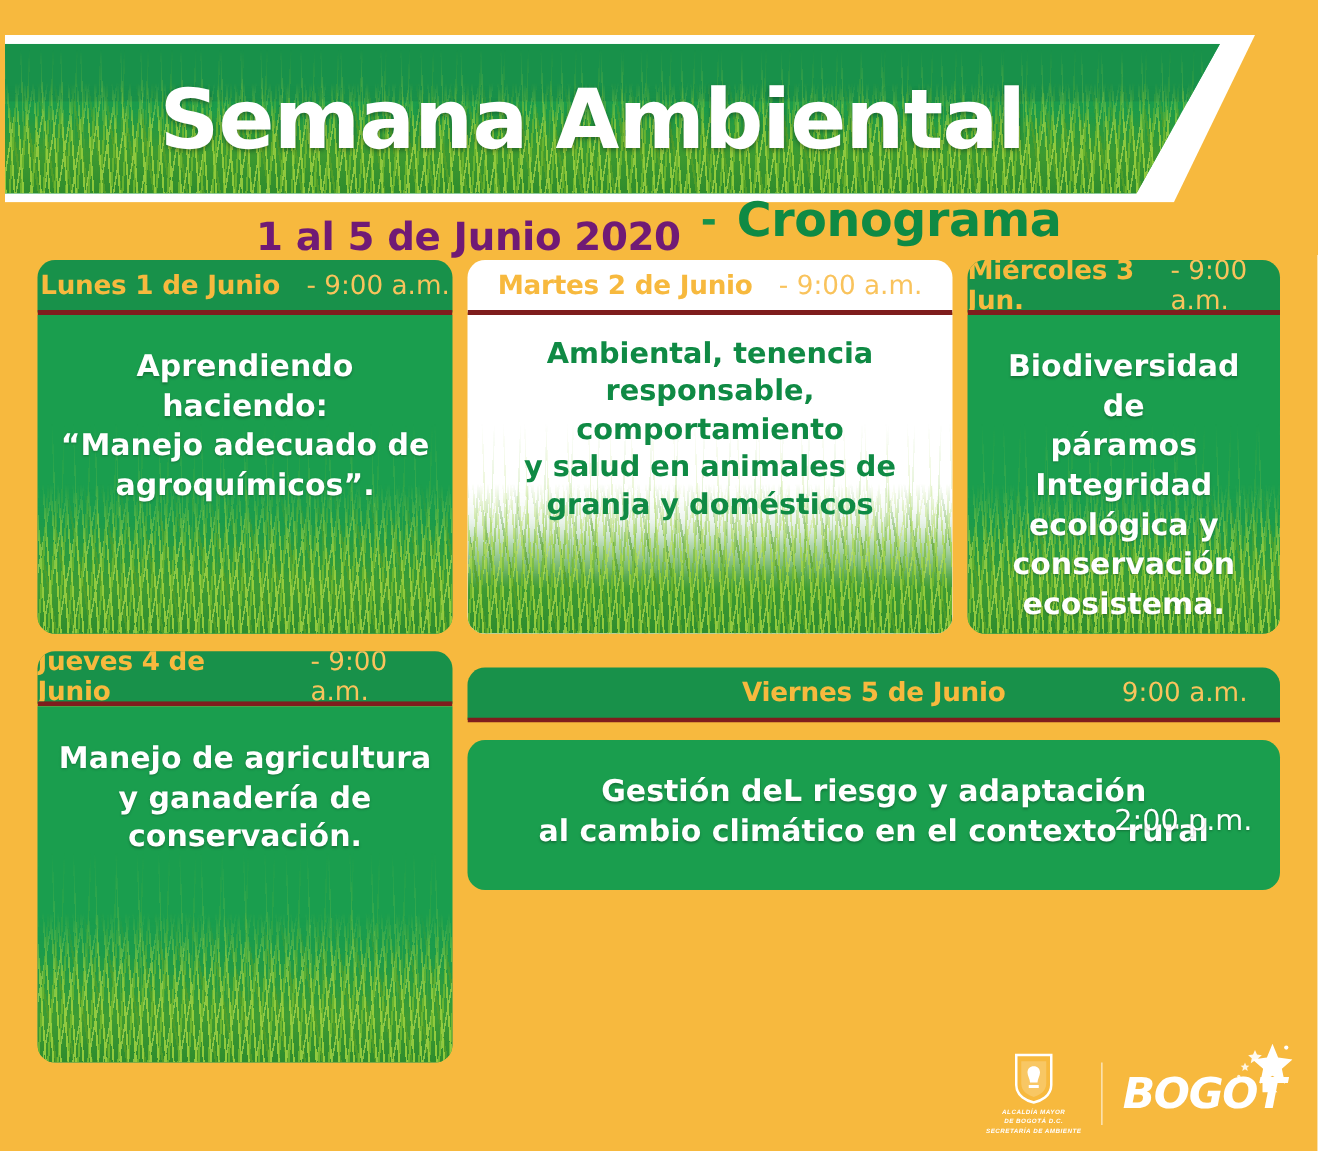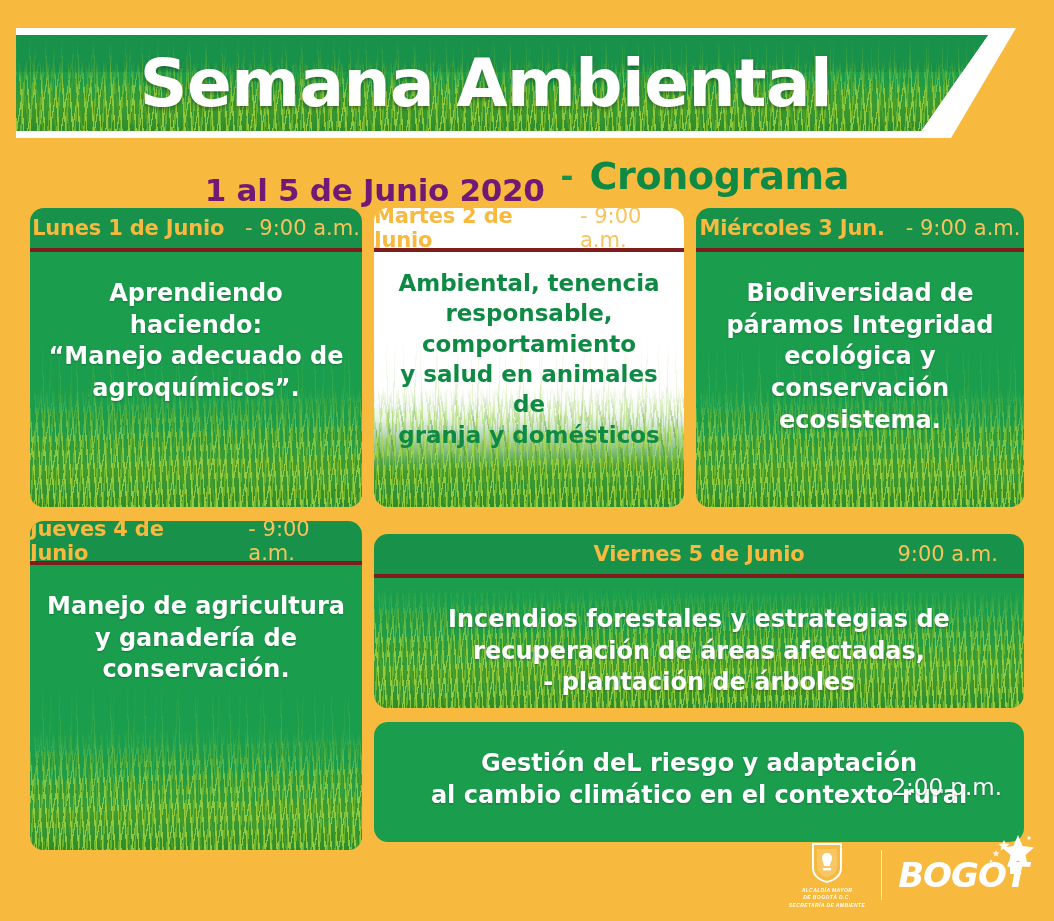--- a/index.html
+++ b/index.html
@@ -15,24 +15,24 @@
     width: 1054px;
     height: 921px;
     background: #F7B93E;
     overflow: hidden;
     box-sizing: border-box;
   }
 
   
   .banner-wrap {
     position: absolute;
-    left: 16px;
+    left: 4px;
     top: 28px;
     width: 1000px;
-    height: 110px;
+    height: 134px;
   }
   .banner-white {
     position: absolute;
     inset: 0;
     background: #ffffff;
     clip-path: polygon(0 0, 100% 0, 93.5% 100%, 0 100%);
   }
   .banner-green {
     position: absolute;
     left: 0;
@@ -128,21 +128,21 @@
     display: flex;
     gap: 12px;
   }
   .row.row2 { margin-top: 14px; }
 
   .card {
     display: flex;
     flex-direction: column;
   }
   .col-1 { width: 332px; flex: none; }
-  .col-2 { width: 310px; flex: none; }
+  .col-2 { width: 388px; flex: none; }
   .col-3 { flex: 1 1 auto; }
 
   .card-head {
     background: #18914a;
     border-radius: 14px 14px 0 0;
     height: 40px;
     display: flex;
     align-items: center;
     justify-content: center;
     border-bottom: 4px solid #7f1d1d;
@@ -404,26 +404,20 @@
 y ganadería de
 conservación.</div>
         </div>
       </div>
 
       <div class="viernes-stack">
         <div class="card">
           <div class="card-head wide-head">
             <span class="hd-day">Viernes 5 de Junio</span>
             <span class="hd-time">9:00 a.m.</span>
-          </div>
-          <div class="card-body viernes-body-1">
-            <div class="body-grass"></div>
-            <div class="body-text">Incendios forestales y estrategias de
-recuperación de áreas afectadas,
-- plantación de árboles</div>
           </div>
         </div>
 
         <div class="viernes-block2 viernes-body-2">
           <div class="body-grass tall"></div>
           <div class="body-grass"></div>
           <div class="body-text">Gestión deL riesgo y adaptación
 al cambio climático en el contexto rural</div>
           <div class="time-float">2:00 p.m.</div>
         </div>

